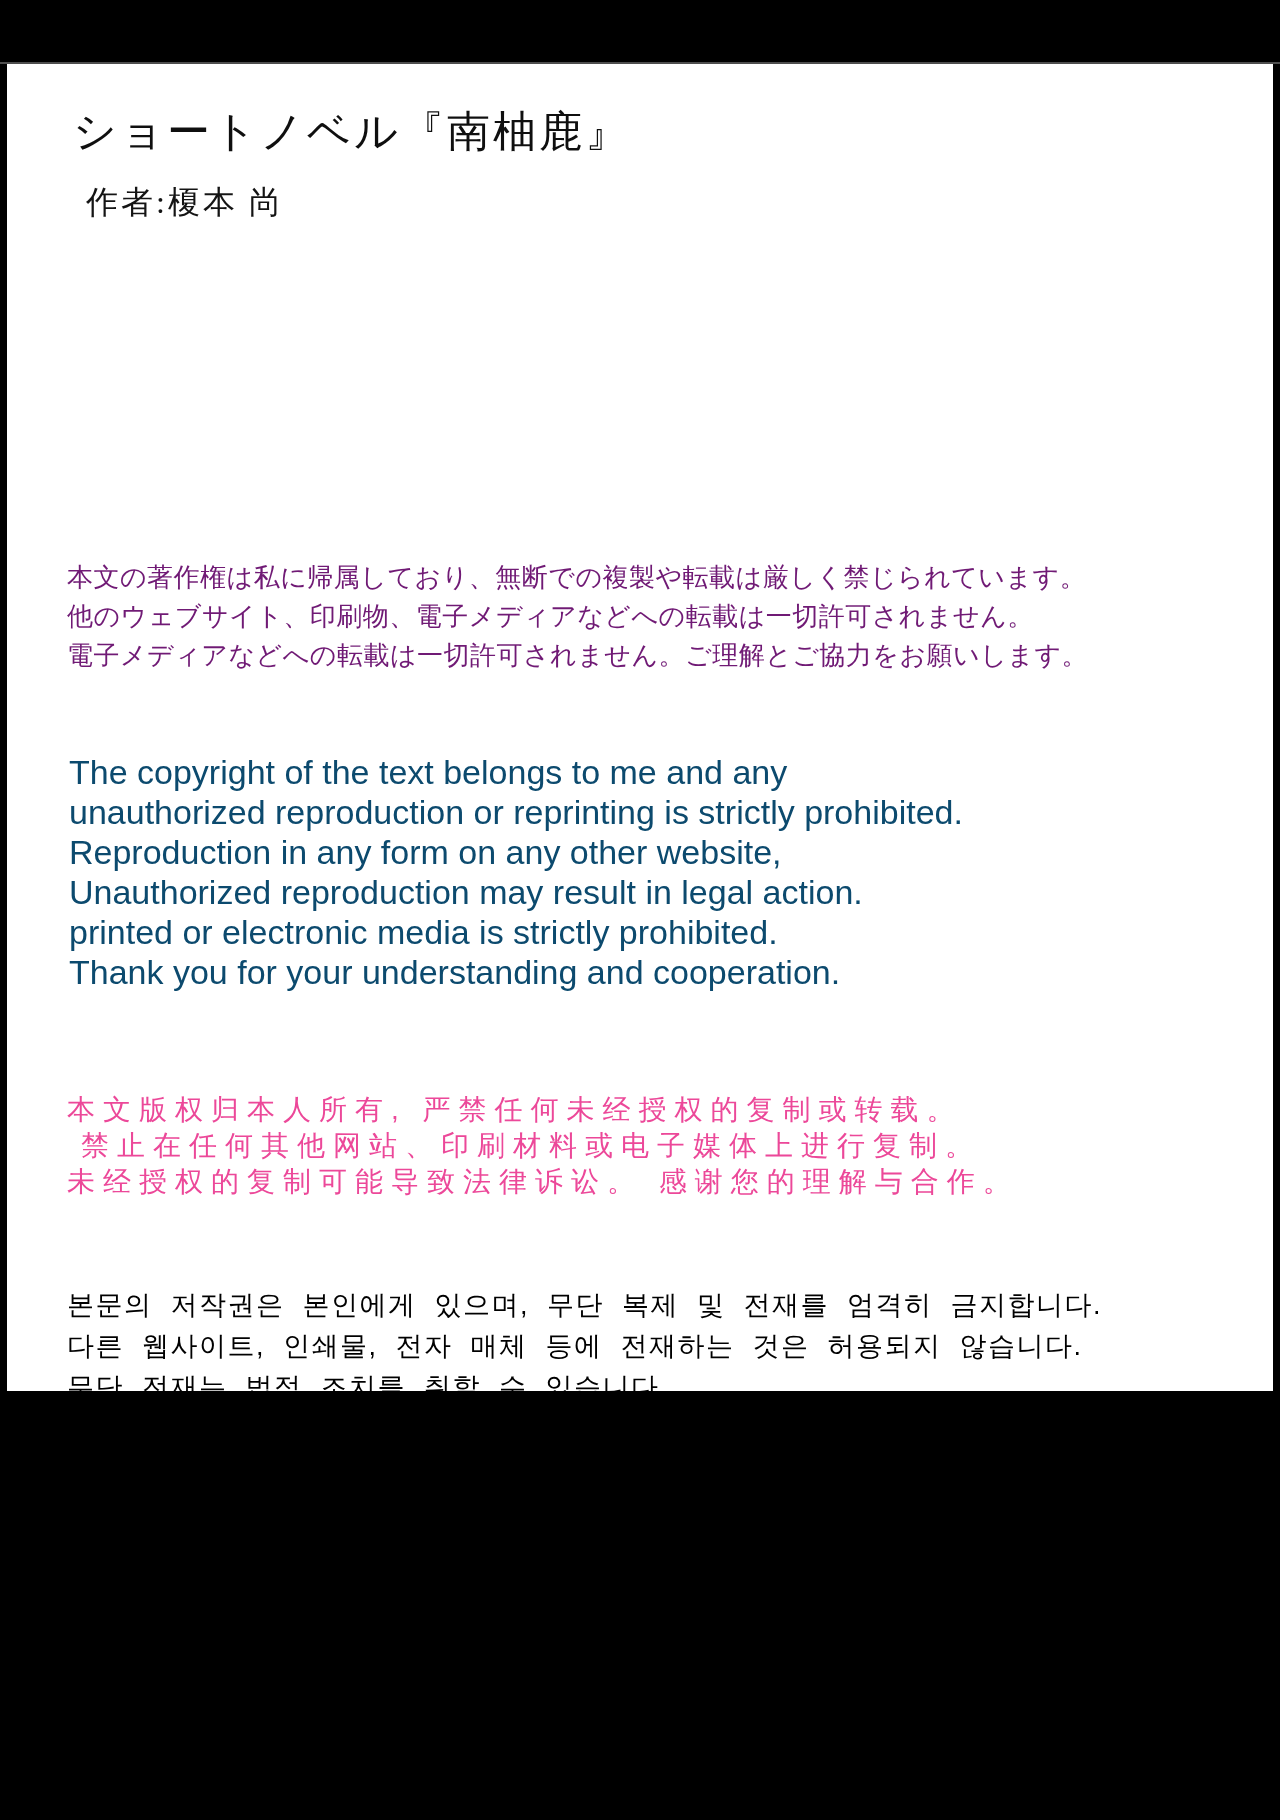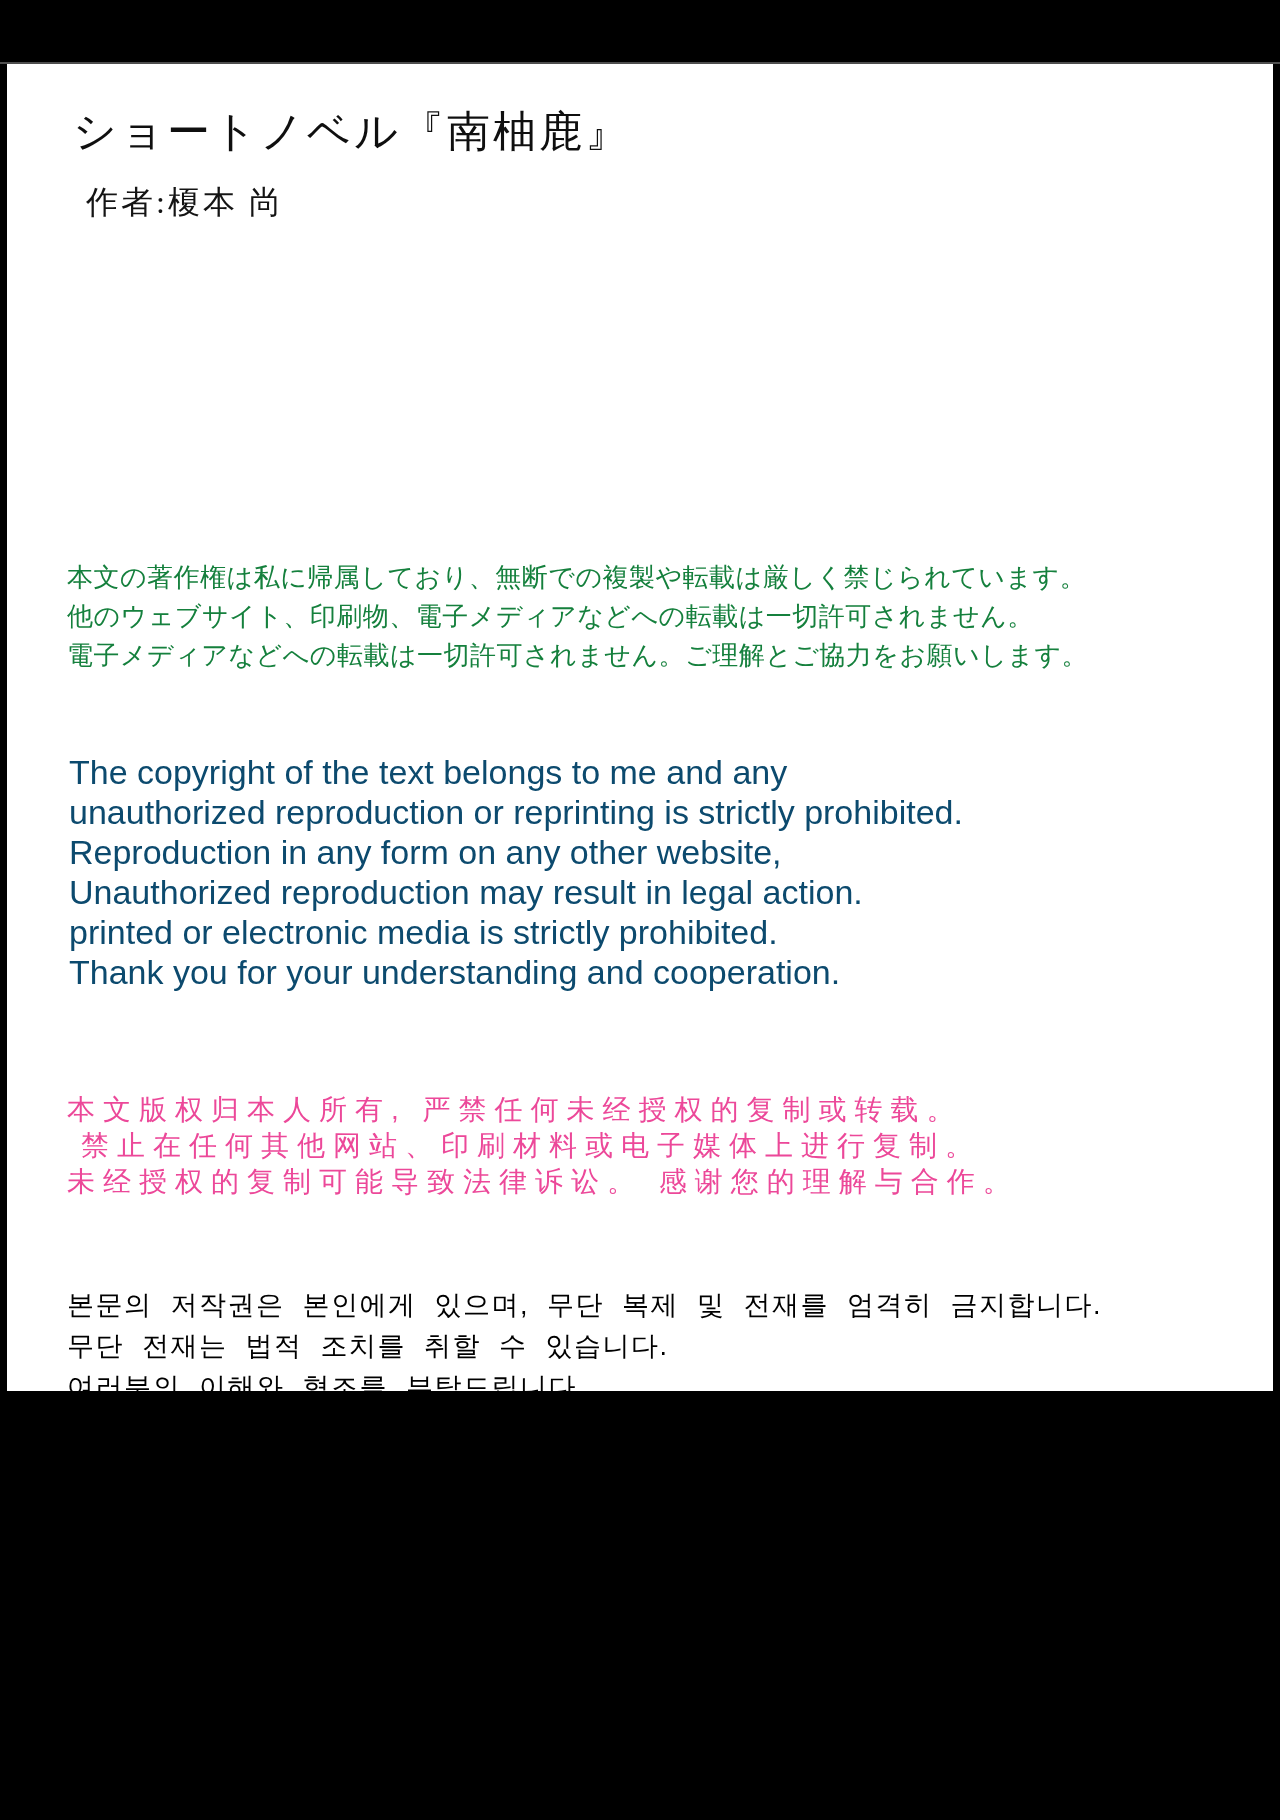--- a/index.html
+++ b/index.html
@@ -21,21 +21,21 @@
   .doc-title {
     position:absolute; left:73px; top:103px;
     font-size:43px; font-weight:400; color:#0f0f0f;
     letter-spacing:3px; white-space:nowrap;
   }
   .doc-author {
     position:absolute; left:86px; top:181px;
     font-size:32px; font-weight:400; color:#141414;
     letter-spacing:3px; white-space:nowrap;
   }
-  .para { position:absolute; color:#15803d; }
+  .para { position:absolute; color:#701a75; }
   .para .line { white-space:nowrap; }
 
   .para-ja {
     left:67px; top:558px;
     font-size:26px; line-height:39px; letter-spacing:0.5px;
     font-family:"Liberation Serif","DejaVu Serif",serif;
   }
   .para-en {
     left:69px; top:752px;
     font-size:34px; line-height:40px; letter-spacing:0px;
@@ -90,20 +90,21 @@
   </div>
 
   <div class="para para-zh">
     <div class="line">本文版权归本人所有, 严禁任何未经授权的复制或转载。</div>
     <div class="line">禁止在任何其他网站、印刷材料或电子媒体上进行复制。</div>
     <div class="line">未经授权的复制可能导致法律诉讼。 感谢您的理解与合作。</div>
   </div>
 
   <div class="para para-ko">
     <div class="line">본문의 저작권은 본인에게 있으며, 무단 복제 및 전재를 엄격히 금지합니다.</div>
+    <div class="line">다른 웹사이트, 인쇄물, 전자 매체 등에 전재하는 것은 허용되지 않습니다.</div>
     <div class="line">무단 전재는 법적 조치를 취할 수 있습니다.</div>
     <div class="line">여러분의 이해와 협조를 부탁드립니다.</div>
   </div>
 
   <svg class="signature" viewBox="0 0 210 235" aria-hidden="true">
 
     <path d="M196,4 C188,62 152,152 62,224" stroke-width="2"></path>
     <path d="M62,224 l13,-3" stroke-width="2"></path>
     <path d="M62,224 l3,-12" stroke-width="2"></path>
 

